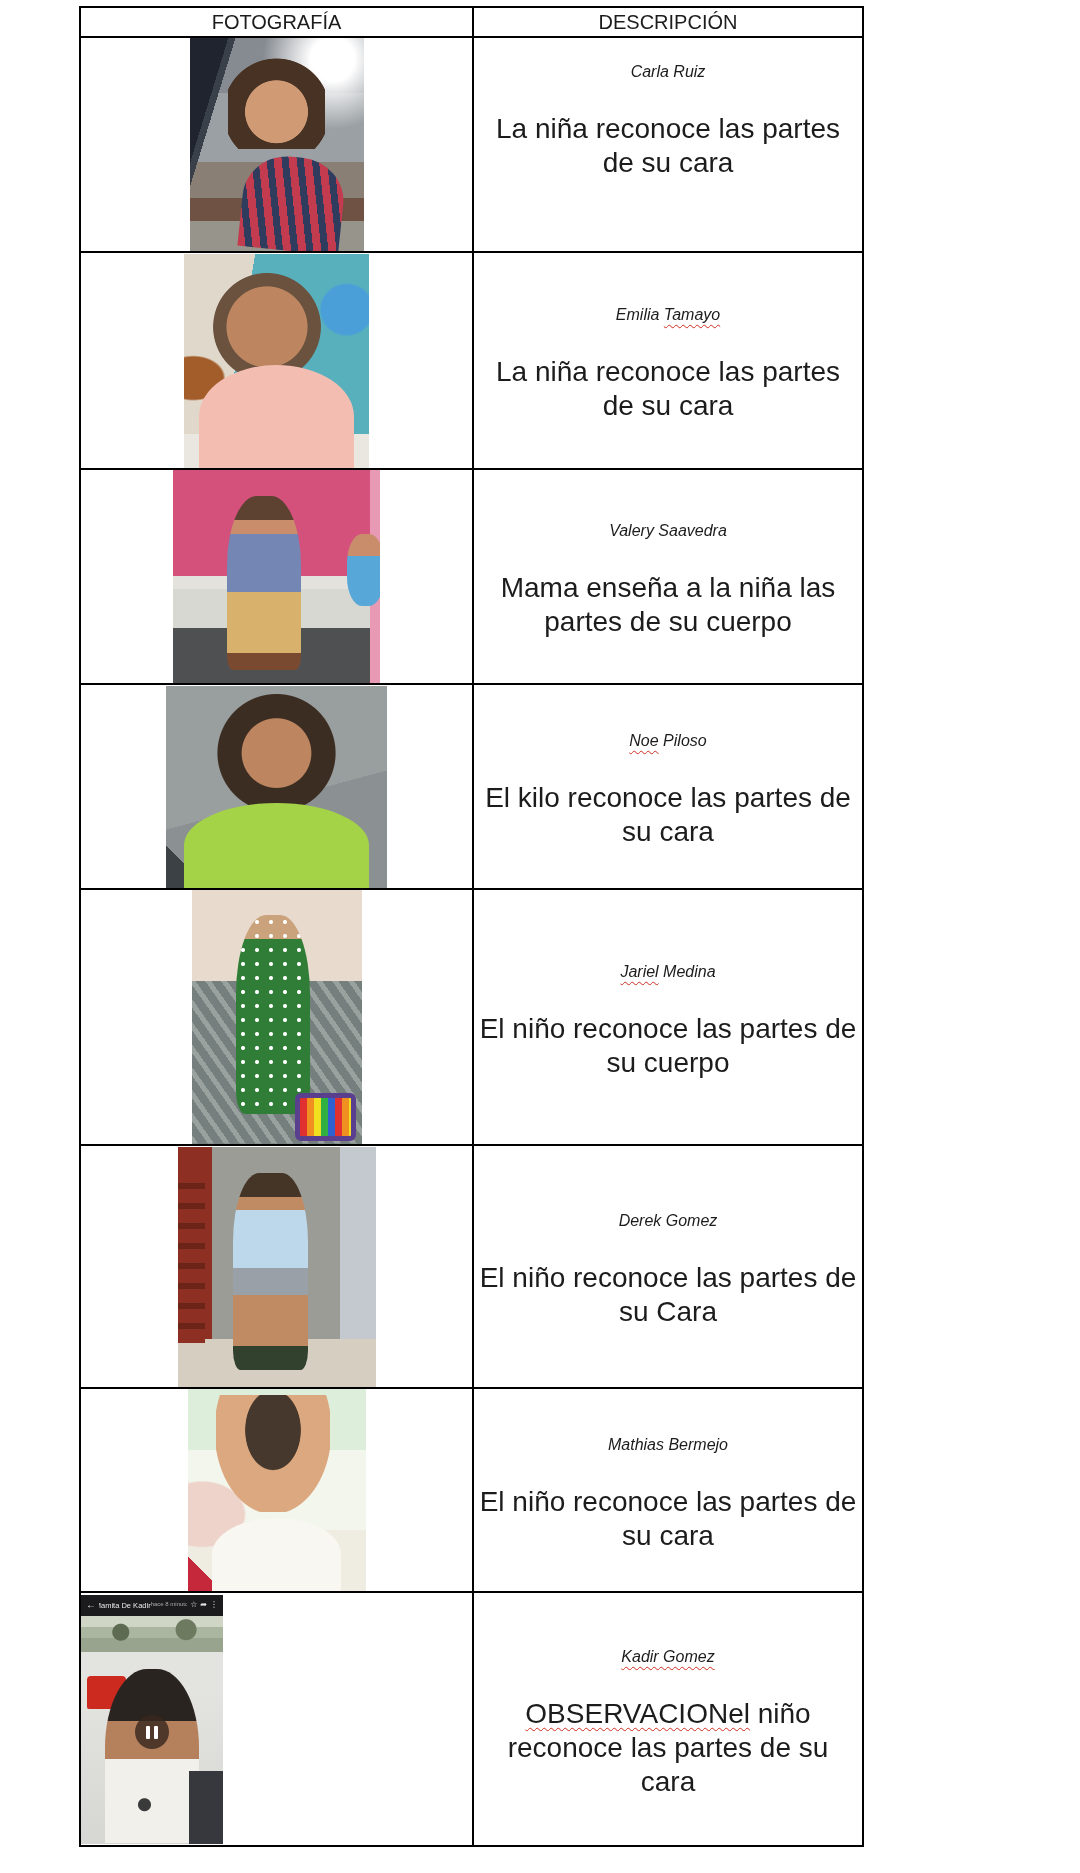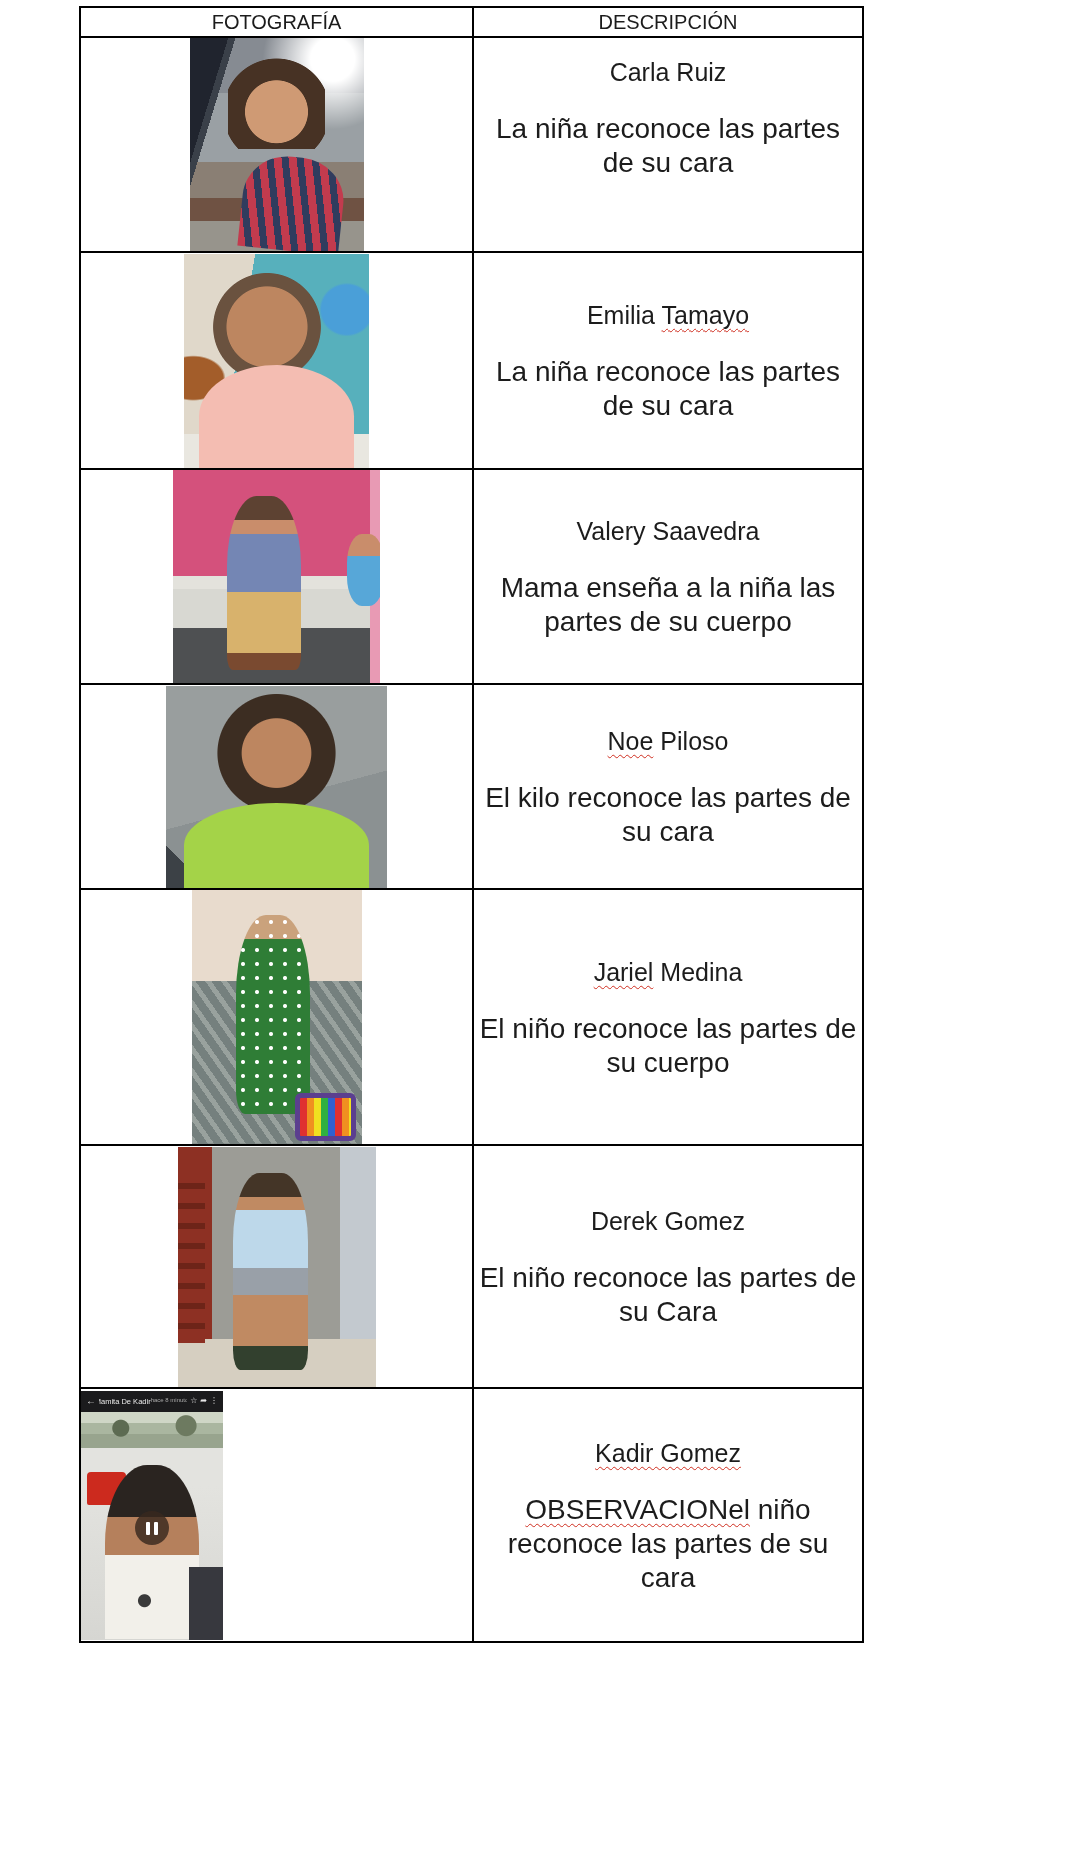--- a/index.html
+++ b/index.html
@@ -5,21 +5,21 @@
   html,body{margin:0;padding:0;background:#fff;}
   body{width:1080px;height:1873px;position:relative;font-family:"Liberation Sans",sans-serif;color:#1c1c1c;-webkit-font-smoothing:antialiased;}
   .page{position:absolute;left:79px;top:6px;}
   table.tbl{border-collapse:collapse;table-layout:fixed;width:785px;}
   table.tbl td{border:2px solid #000;padding:0;overflow:hidden;}
   tr.hdr td{height:28px;text-align:center;vertical-align:middle;font-size:20px;margin-left:25px;}
   td.pcell{text-align:center;vertical-align:middle;}
   td.dcell{text-align:center;vertical-align:middle;}
   .desc{padding:0 5px;}
   .desc.lift{position:relative;top:-27px;}
-  .nm{font-size:25px;line-height:34px;margin-bottom:23px;}
+  .nm{font-size:16px;line-height:34px;margin-bottom:23px;font-style:italic;}
   .tx{font-size:28px;line-height:34px;}
   .sq{text-decoration-line:underline;text-decoration-style:wavy;text-decoration-color:#cf2e20;text-decoration-thickness:1px;text-underline-offset:4px;text-decoration-skip-ink:none;}
   
   .photo{position:relative;display:inline-block;vertical-align:middle;overflow:hidden;background:#bbb;}
   .photo::before,.photo::after{content:"";position:absolute;}
   .ph1{width:174px;height:213px;background:
     radial-gradient(circle at 82% 10%,#ffffff 0 22px,rgba(255,255,255,0) 70px),
     linear-gradient(107deg,#20242e 0 16%,#3a4049 16% 19%,rgba(0,0,0,0) 19%),
     linear-gradient(180deg,#868b92 0 26%,#9aa0a4 26% 58%,#8a7f74 58% 75%,#6f5243 75% 86%,#97948c 86%);}
   .ph1::before{left:22%;top:6%;width:56%;height:46%;background:radial-gradient(circle at 50% 62%,#cf9a74 0 40%,#473224 41% 68%,rgba(0,0,0,0) 69%);}
@@ -162,20 +162,31 @@
       <div class="photo ph6" title="Boy in Minions t-shirt and gray shorts touching his cheek, red chairs at left, stroller at right"></div>
     </td>
     <td class="dcell">
       <div class="desc">
         <div class="nm"><span>Derek Gomez</span></div>
         <div class="tx"><span>El niño reconoce las partes de su Cara</span></div>
       </div>
     </td>
   </tr>
 
+  <tr style="height:204px">
+    <td class="pcell">
+      <div class="photo ph7" title="Toddler in white tank top rubbing his eyes with both hands, pale bright background, red cloth at lower left"></div>
+    </td>
+    <td class="dcell">
+      <div class="desc">
+        <div class="nm"><span>Mathias Bermejo</span></div>
+        <div class="tx"><span>El niño reconoce las partes de su cara</span></div>
+      </div>
+    </td>
+  </tr>
 
   <tr style="height:254px">
     <td class="pcell">
       <div class="photo ph8" title="Video player screenshot of a baby touching his mouth with a pause button overlay">
         <div class="vp-bar">
           <span class="vp-back">←</span>
           <span class="vp-meta">
             <span class="vp-title">Mamita De Kadir</span>
             <span class="vp-sub">hace 8 minutos</span>
           </span>

